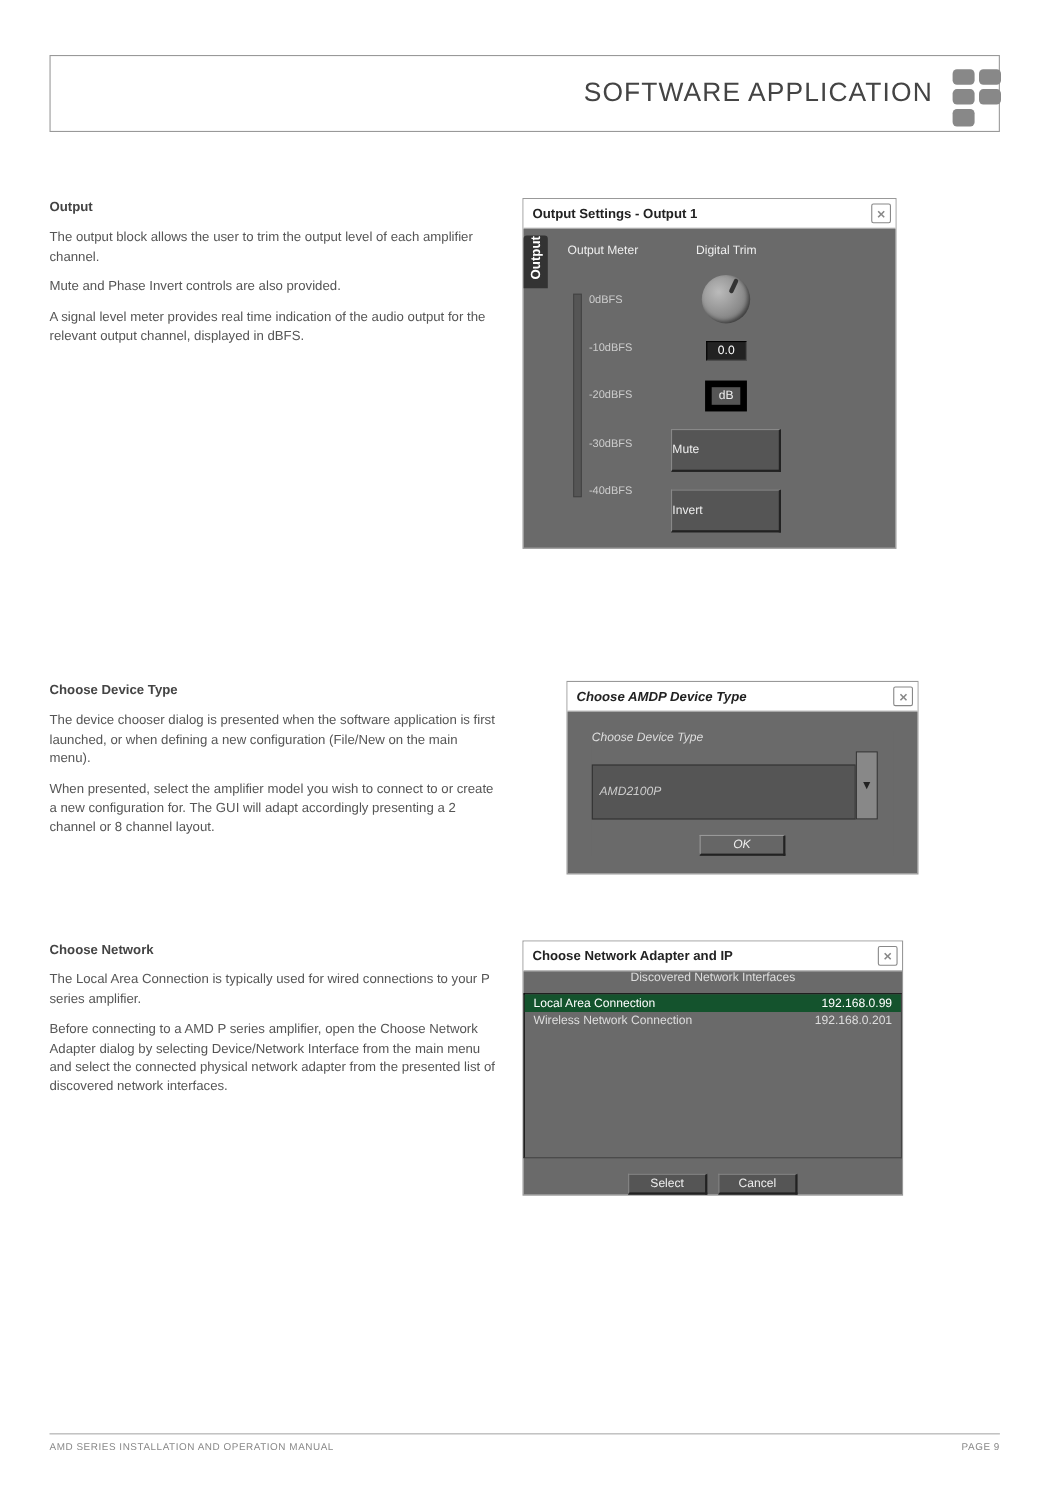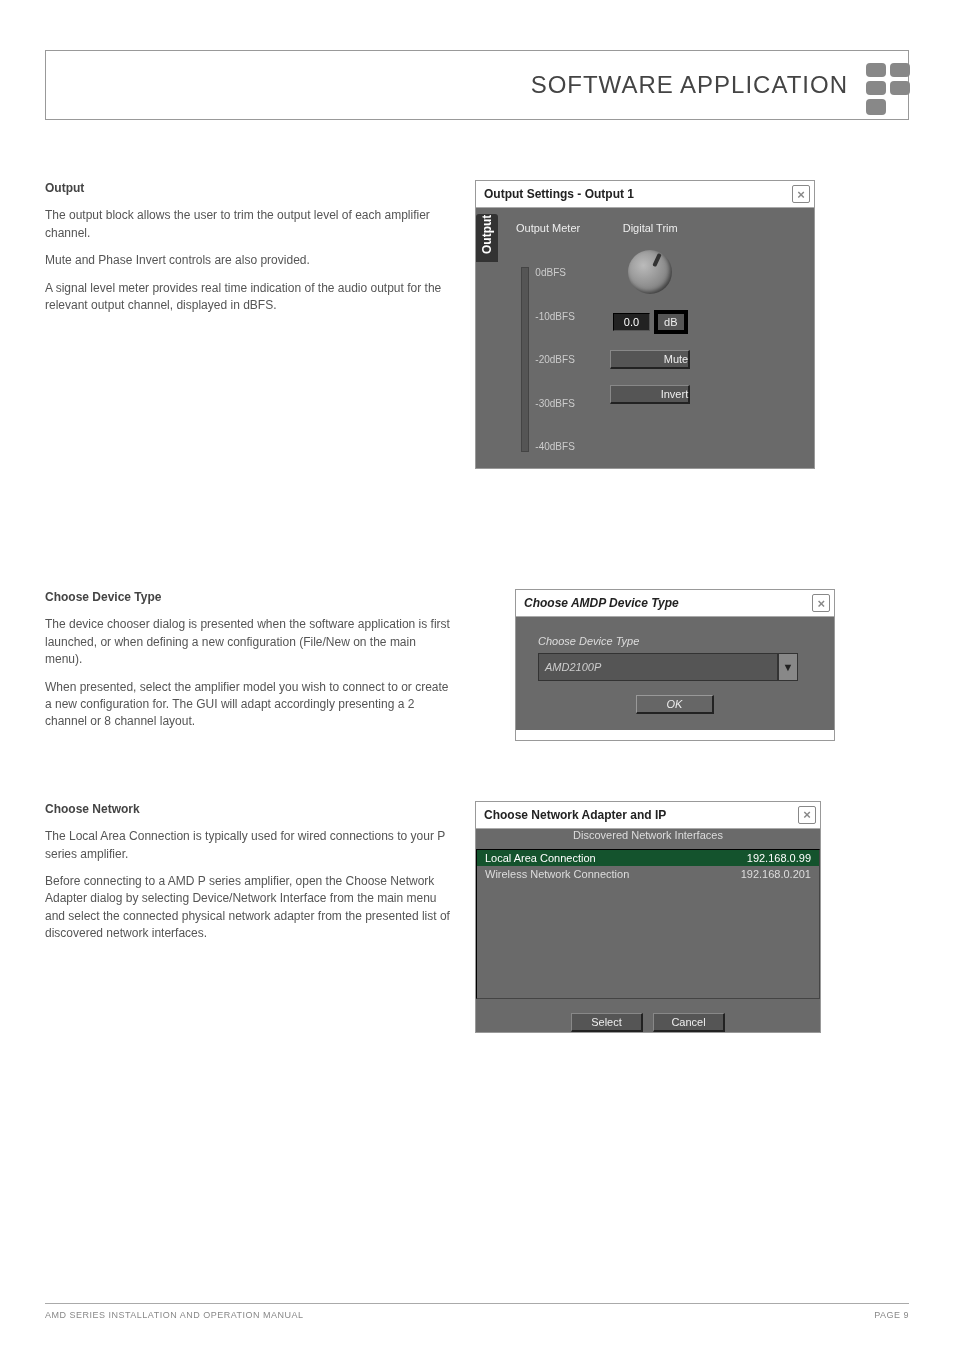--- a/index.html
+++ b/index.html
@@ -30,32 +30,32 @@
   .out-tab { background: #333; color: #fff; writing-mode: vertical-rl; transform: rotate(180deg); padding: 8px 4px; font-size: 12px; font-weight: bold; text-align: center; border-radius: 0 0 3px 3px; height: 48px; margin: 6px 0 0 0; }
   .out-main { flex: 1; display: flex; padding: 14px 18px; gap: 30px; }
   .meter-col { display: flex; flex-direction: column; align-items: center; gap: 14px; }
   .mlabel { font-size: 11px; color: #eee; }
   .meter-area { display: flex; gap: 6px; margin-top: 19px; }
   .meter-bar { width: 8px; height: 185px; background: #555; border: 1px solid #444; position: relative; }
   .meter-ticks { display: flex; flex-direction: column; justify-content: space-between; height: 185px; font-size: 10px; color: #ccc; }
   .trim-col { display: flex; flex-direction: column; align-items: center; gap: 16px; }
   .knob { width: 44px; height: 44px; border-radius: 50%; background: radial-gradient(circle at 35% 35%, #bbb, #666); position: relative; box-shadow: inset -2px -2px 4px rgba(0,0,0,.5); }
   .knob::after { content: ""; position: absolute; width: 4px; height: 14px; background: #333; top: 3px; right: 13px; transform: rotate(25deg); border-radius: 2px; }
-  .trim-read { display: flex; align-items: center; gap: 4px; }
+  .trim-read { display: flex; align-items: center; gap: 18px; flex-direction: column; }
   .trim-val { background: #222; color: #fff; padding: 2px 10px; font-size: 11px; border: 1px inset #000; min-width: 36px; text-align: center; }
-  .trim-unit { background: #555; color: #eee; padding: 2px 6px; font-size: 11px; border: 4px solid #000000; }
-  .toggle-btn { width: 80px; padding: 2px 0; background: #555; color: #eee; border-top: 1px solid #888; border-left: 1px solid #888; border-right: 2px solid #222; border-bottom: 2px solid #222; font-size: 11px; text-align: right; cursor: pointer; }
+  .trim-unit { background: #555; color: #eee; padding: 2px 6px; font-size: 11px; border: 6px solid #000000; }
+  .toggle-btn { width: 100px; padding: 12px 0; background: #555; color: #eee; border-top: 1px solid #888; border-left: 1px solid #888; border-right: 2px solid #222; border-bottom: 2px solid #222; font-size: 11px; text-align: left; cursor: pointer; }
 
   
   .dev-dialog { width: 320px; font-style: italic; }
   .dev-body { padding: 18px 22px 16px; }
   .dev-group { background: #6a6a6a; }
   .dev-glabel { font-size: 11px; color: #ddd; margin-bottom: 6px; display: block; }
   .dev-select { display: flex; width: 260px; }
-  .dev-select-field { flex: 1; background: #555; color: #ccc; padding: 7px 6px; font-size: 11px; border: 1px solid #333; }
+  .dev-select-field { flex: 1; background: #555; color: #ccc; padding: 18px 6px; font-size: 11px; border: 1px solid #333; margin-top: 12px; }
   .dev-select-arrow { width: 20px; background: #888; border: 1px solid #333; display: flex; align-items: center; justify-content: center; color: #222; cursor: pointer; }
   .dev-ok { margin: 14px auto 0; width: 78px; padding: 2px 0; background: #666; color: #eee; border-top: 1px solid #999; border-left: 1px solid #999; border-right: 2px solid #222; border-bottom: 2px solid #222; font-size: 11px; text-align: center; cursor: pointer; }
 
   
   .net-dialog { width: 346px; }
   .net-body { }
   .net-glabel { font-size: 11px; color: #ddd; display: block; text-align: center; margin-bottom: 8px; }
   .net-list { background: #6a6a6a; height: 150px; font-size: 11px; color: #ddd; border: 1px inset #444; }
   .net-row { display: flex; justify-content: space-between; padding: 2px 8px; }
   .net-row.sel { background: #14532d; color: #fff; }

